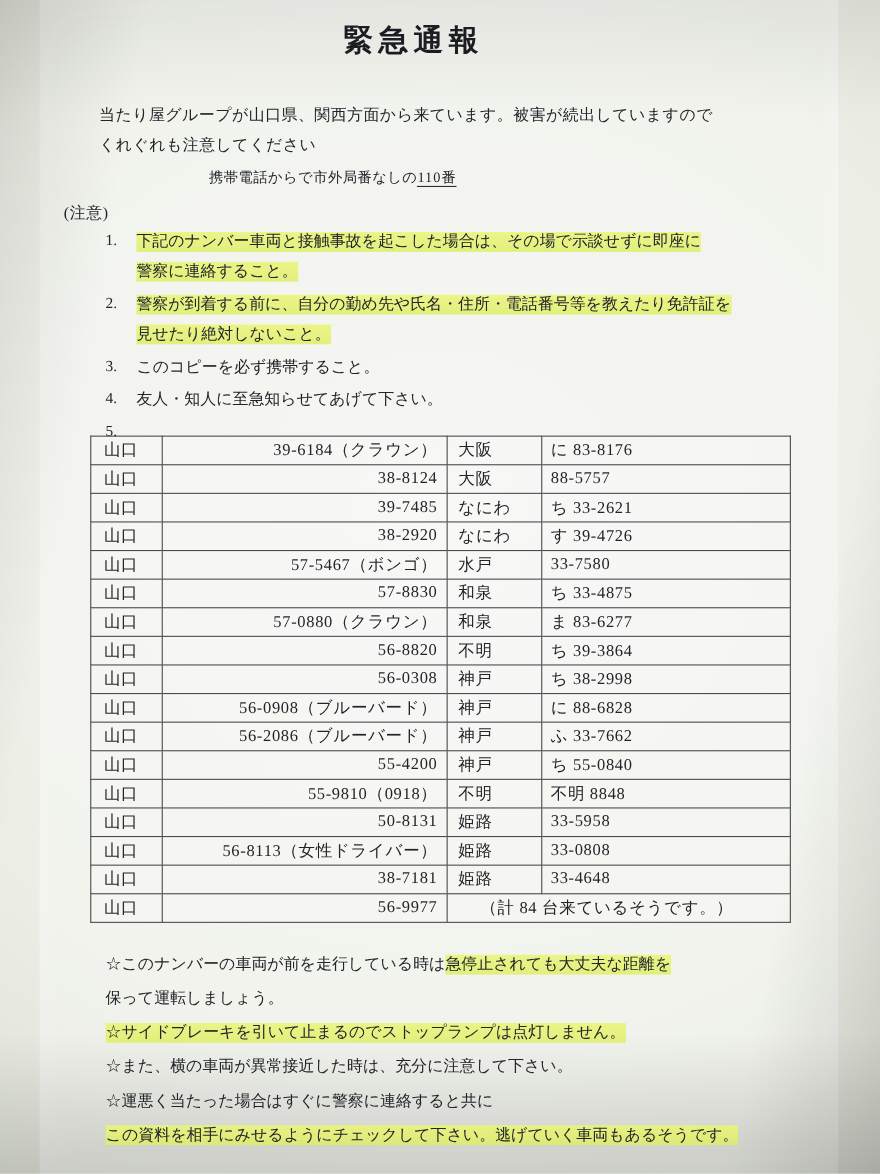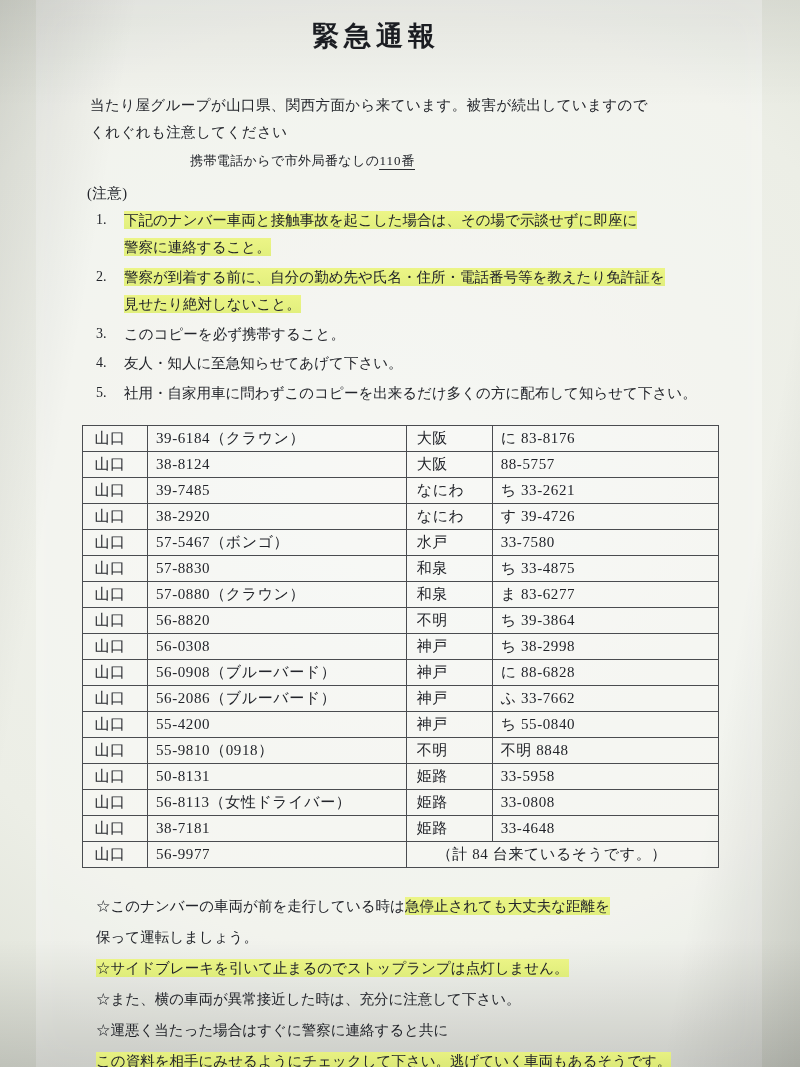--- a/index.html
+++ b/index.html
@@ -73,21 +73,21 @@
     letter-spacing: 0.4px;
   }
   .hotline .num {
     border-bottom: 1px solid #2a2c31;
     padding-bottom: 1px;
     letter-spacing: 1px;
   }
 
   .note-head {
     margin: 14px 0 4px 0;
-    padding-left: 87px;
+    padding-left: 58px;
     font-size: 14.5px;
     letter-spacing: 0.5px;
   }
 
   ol.notes {
     list-style: none;
     margin: 0;
     padding: 0 60px 0 96px;
     font-size: 14.5px;
     line-height: 1.9;
@@ -124,20 +124,21 @@
     padding: 0 8px;
     letter-spacing: 0.6px;
     white-space: nowrap;
   }
   .plate-table td.pref {
     width: 52px;
     padding-left: 12px;
   }
   .plate-table td.num {
     width: 268px;
+    text-align: right;
   }
   .plate-table td.rpref {
     width: 70px;
     padding-left: 10px;
   }
   .plate-table td.rnum {
     width: 230px;
   }
   .plate-table td.full {
     padding-left: 30px;
@@ -174,21 +175,21 @@
       <span>携帯電話からで市外局番なしの</span><span class="num">110番</span>
     </div>
 
     <div class="note-head">(注意)</div>
 
     <ol class="notes" id="notes-list">
         <li><span class="idx">1.</span><span class="hl">下記のナンバー車両と接触事故を起こした場合は、その場で示談せずに即座に</span><br><span class="hl">警察に連絡すること。</span></li>
         <li><span class="idx">2.</span><span class="hl">警察が到着する前に、自分の勤め先や氏名・住所・電話番号等を教えたり免許証を</span><br><span class="hl">見せたり絶対しないこと。</span></li>
         <li><span class="idx">3.</span><span>このコピーを必ず携帯すること。</span></li>
         <li><span class="idx">4.</span><span>友人・知人に至急知らせてあげて下さい。</span></li>
-        <li><span class="idx">5.</span><span>社用・自家用車に問わずこのコピーを出来るだけ多くの方に配布して知らせて下さい。</span></li>
+        <li><span class="idx">5.</span></li>
       </ol>
 
     <table class="plate-table">
       <tbody id="plate-rows">
           <tr>
             <td class="pref">山口</td>
             <td class="num mono">39-6184（クラウン）</td>
             <td class="rpref">大阪</td>
             <td class="rnum mono">に 83-8176</td>
           </tr>

